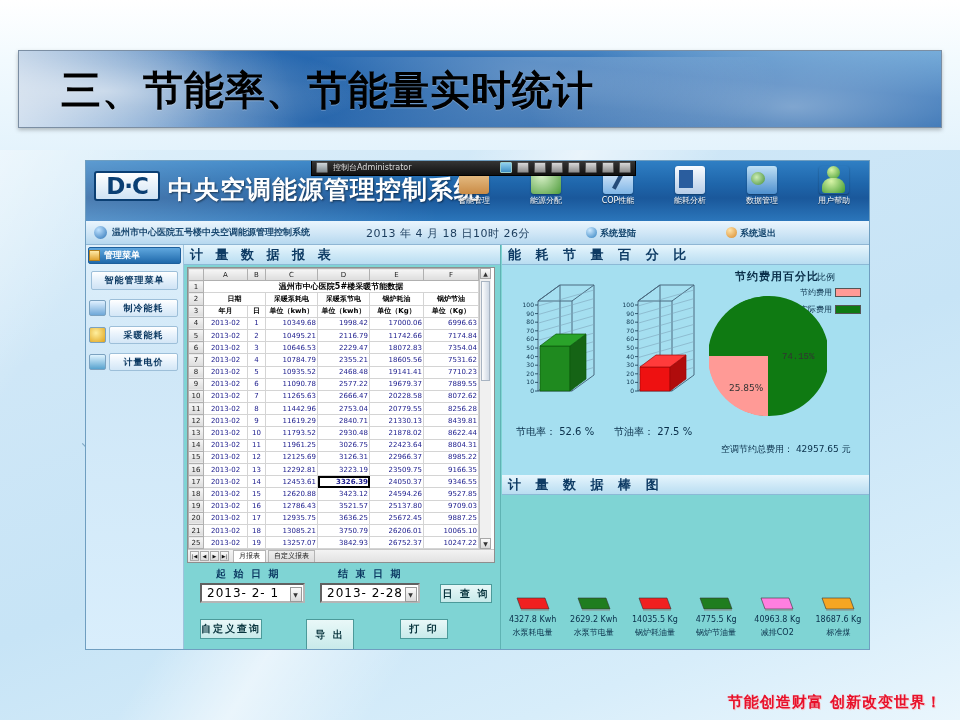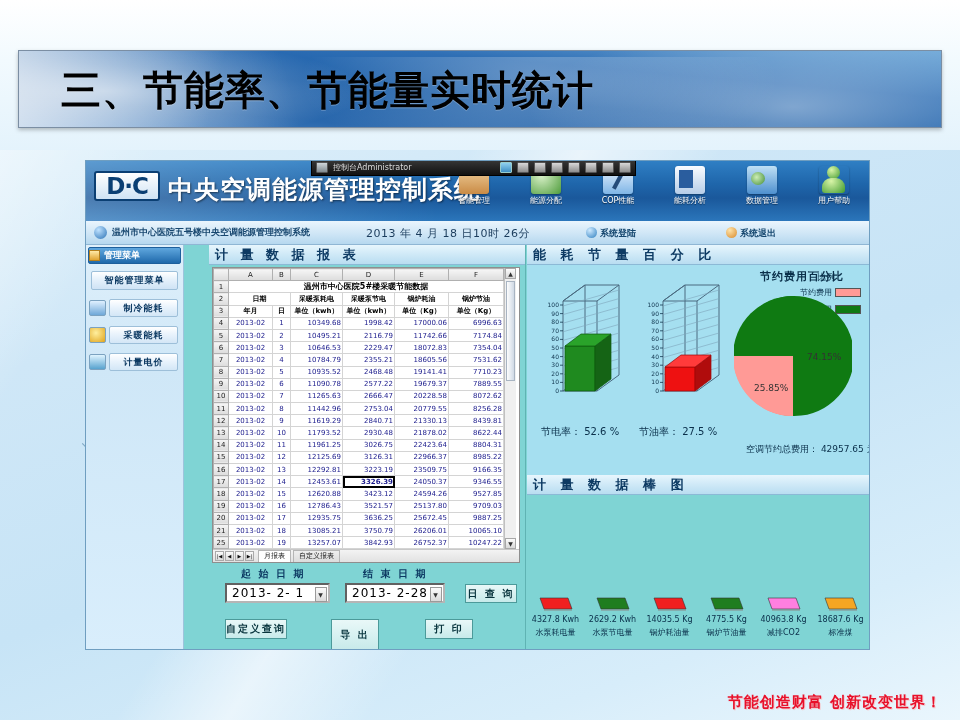--- a/index.html
+++ b/index.html
@@ -165,21 +165,21 @@
   .sr-heat{background:radial-gradient(circle at 40% 35%,#ffef9e,#e0a41d);border-radius:50%;}
   .sr-meter{background:linear-gradient(180deg,#dff4ff,#58a3cf);}
   .side-row .sr-btn{
     flex:1 1 auto; height:18px; margin-right:5px;
     background:linear-gradient(180deg,#ffffff 0%,#e9f3fc 45%,#d3e6f6 100%);
     border:1px solid #9dbfd9; border-radius:2px;
     font-size:9px;color:#0d3a63;font-weight:bold;
     display:flex;align-items:center;justify-content:center;cursor:pointer;letter-spacing:1px;
   }
   
-  #content{flex:1 1 auto; position:relative; background:#7fd4d4;margin-left:25px;}
+  #content{flex:1 1 auto; position:relative; background:#7fd4d4;}
   
   #report-panel{
     position:absolute; left:0; top:0; width:317px; height:406px;
     background:#7fd4d4; border-right:1px solid #5fb3b3;
   }
   .panel-title{
     height:20px;
     background:linear-gradient(180deg,#e7f6fd 0%,#cfe9f7 50%,#b9ddf1 100%);
     border-bottom:1px solid #8cb9d6;
     color:#0d3a63; font-size:13px; font-weight:bold; letter-spacing:4px;
@@ -742,21 +742,21 @@
               <span class="swatch" style="background:#0f7a12;"></span>
             </div>
 
             <svg width="118" height="122" viewBox="0 0 118 122" style="position:absolute;left:2px;top:28px;">
               <path d="M59,61 L59,1 A60,60 0 1 1 0.6,53 Z" fill="#0f7a12"></path>
               <path d="M59,61 L0.6,53 A60,60 0 0 1 59,1 Z" fill="#0f7a12"></path>
               <path d="M59,61 L-1,61 A60,60 0 0 0 59,121 Z" fill="#ff9a96"></path>
               <path d="M59,61 L-1,61 L-1,61 A60,60 0 0 1 59,1 Z" fill="#0f7a12"></path>
               <path d="M59,61 L-1,61 A60,60 0 0 0 59,121 Z" fill="#ff9a96"></path>
             </svg>
-            <span class="pie-pct" style="left:75px; top:85px;">74.15%</span>
+            <span class="pie-pct" style="left:75px; top:85px;font-family:Liberation Mono, monospace;">74.15%</span>
             <span class="pie-pct" style="left:22px; top:116px;">25.85%</span>
 
             <div id="pie-total"><span>空调节约总费用：</span> <span>42957.65</span> <span>元</span></div>
           </div>
         </div>
 
         <div id="meter-section">
           <div class="panel-title">计 量 数 据 棒 图</div>
           <div id="meter-bars">
               <div class="mbar">

